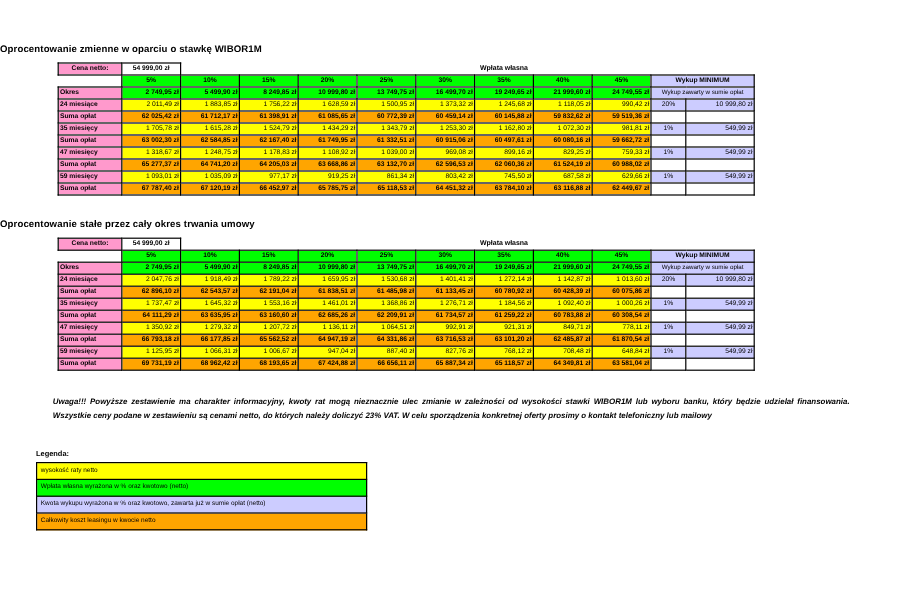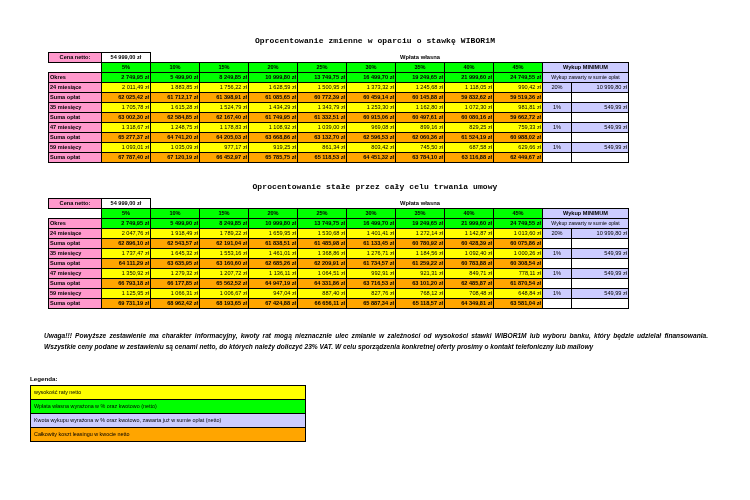--- a/index.html
+++ b/index.html
@@ -7,25 +7,24 @@
     width:750px;height:500px;
     background:#ffffff;
     font-family:"Liberation Sans", sans-serif;
     font-size:6px;
     color:#000;
     overflow:hidden;
   }
   .page{position:relative;width:750px;height:500px;}
 
   .title{
-    text-align:center;
+    text-align:left;
     font-weight:bold;
     font-size:8px;
     letter-spacing:0.1px;
-    font-family:Liberation Mono, monospace;
   }
   #title1{position:absolute;left:0;top:36px;width:750px;}
   #title2{position:absolute;left:0;top:182px;width:750px;}
 
   .block{position:absolute;left:48px;}
   #block1{top:52px;}
   #block2{top:198px;}
 
   table.grid{border-collapse:collapse;table-layout:fixed;}
   table.grid td{
@@ -264,21 +263,21 @@
         <td class="orange c-val">63 784,10 zł</td>
         <td class="orange c-val">63 116,88 zł</td>
         <td class="orange c-val">62 449,67 zł</td>
         <td class="white c-wyk"></td>
         <td class="white c-min"></td>
       </tr>
     </tbody>
       </table>
   </div>
 
-  <div class="title" id="title2">Oprocentowanie stałe przez cały celu trwania umowy</div>
+  <div class="title" id="title2">Oprocentowanie stałe przez cały okres trwania umowy</div>
 
   <div class="block" id="block2">
     <table class="grid">
       <tbody>
           <tr>
         <td class="cena-cell">Cena netto:</td>
         <td class="cena-val">54 999,00 zł</td>
         <td class="nob" colspan="3"></td>
         <td class="nob" colspan="5">
           <div class="hdr-wplata">Wpłata własna</div>

